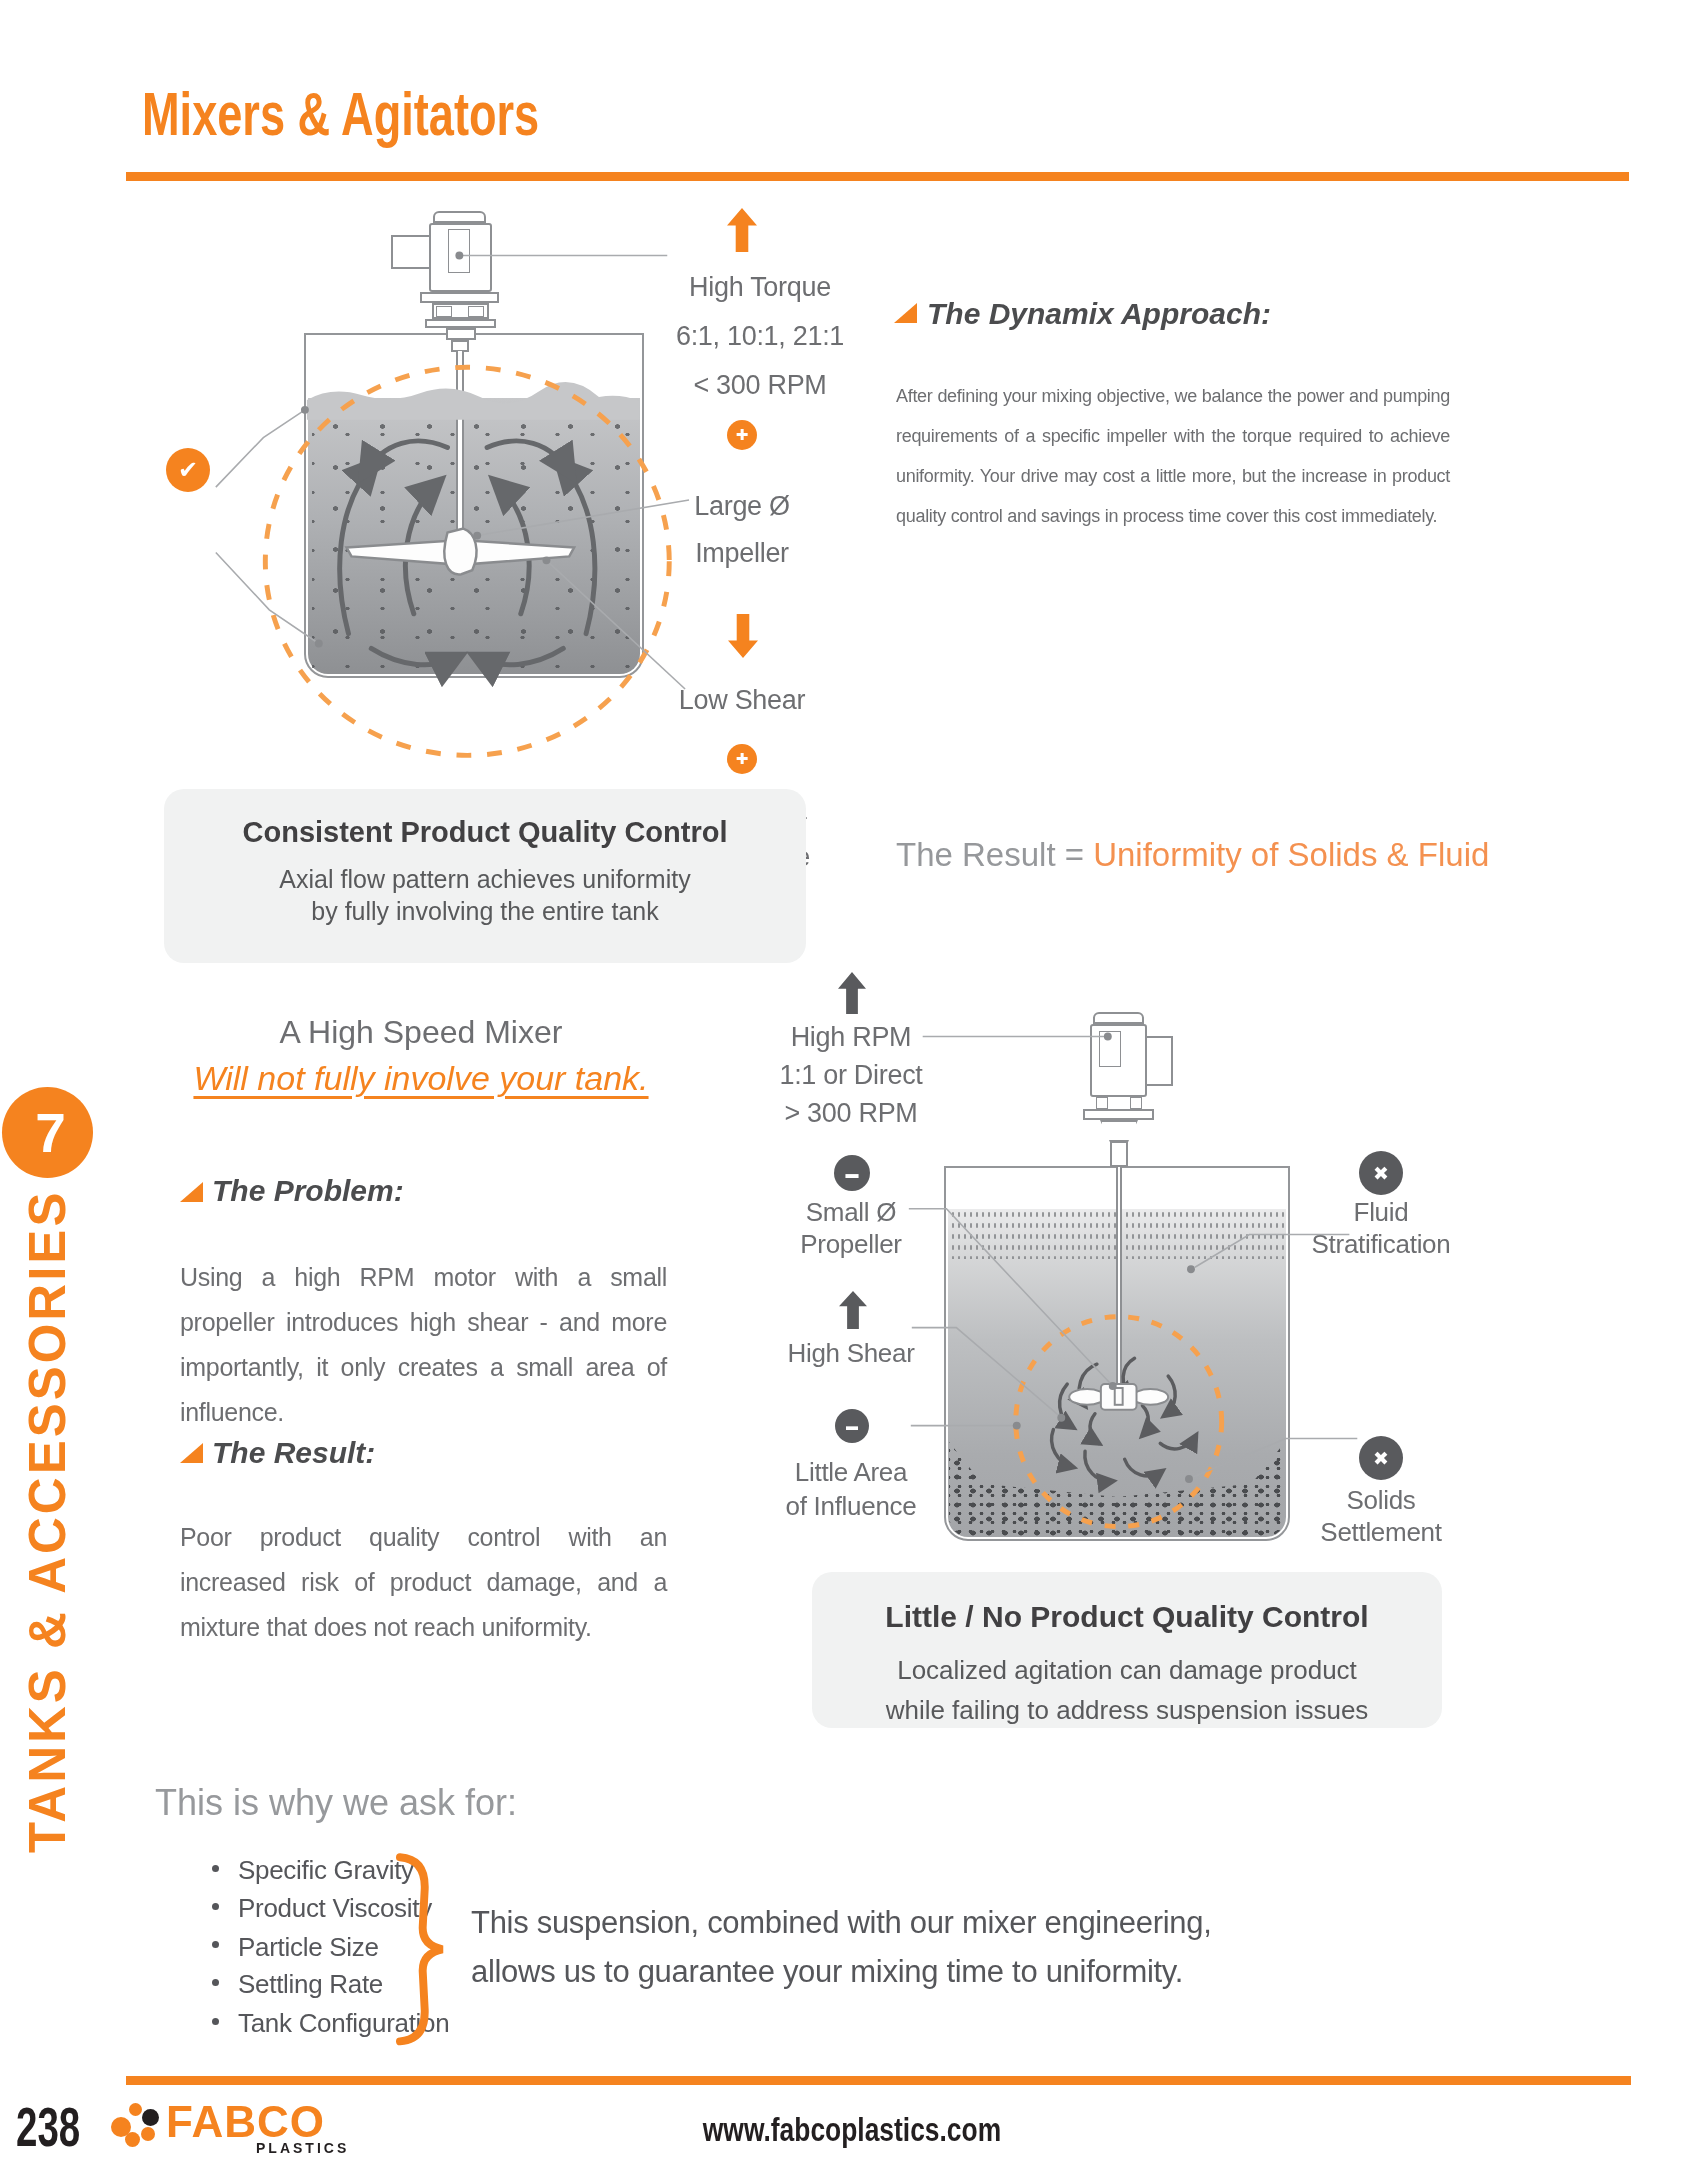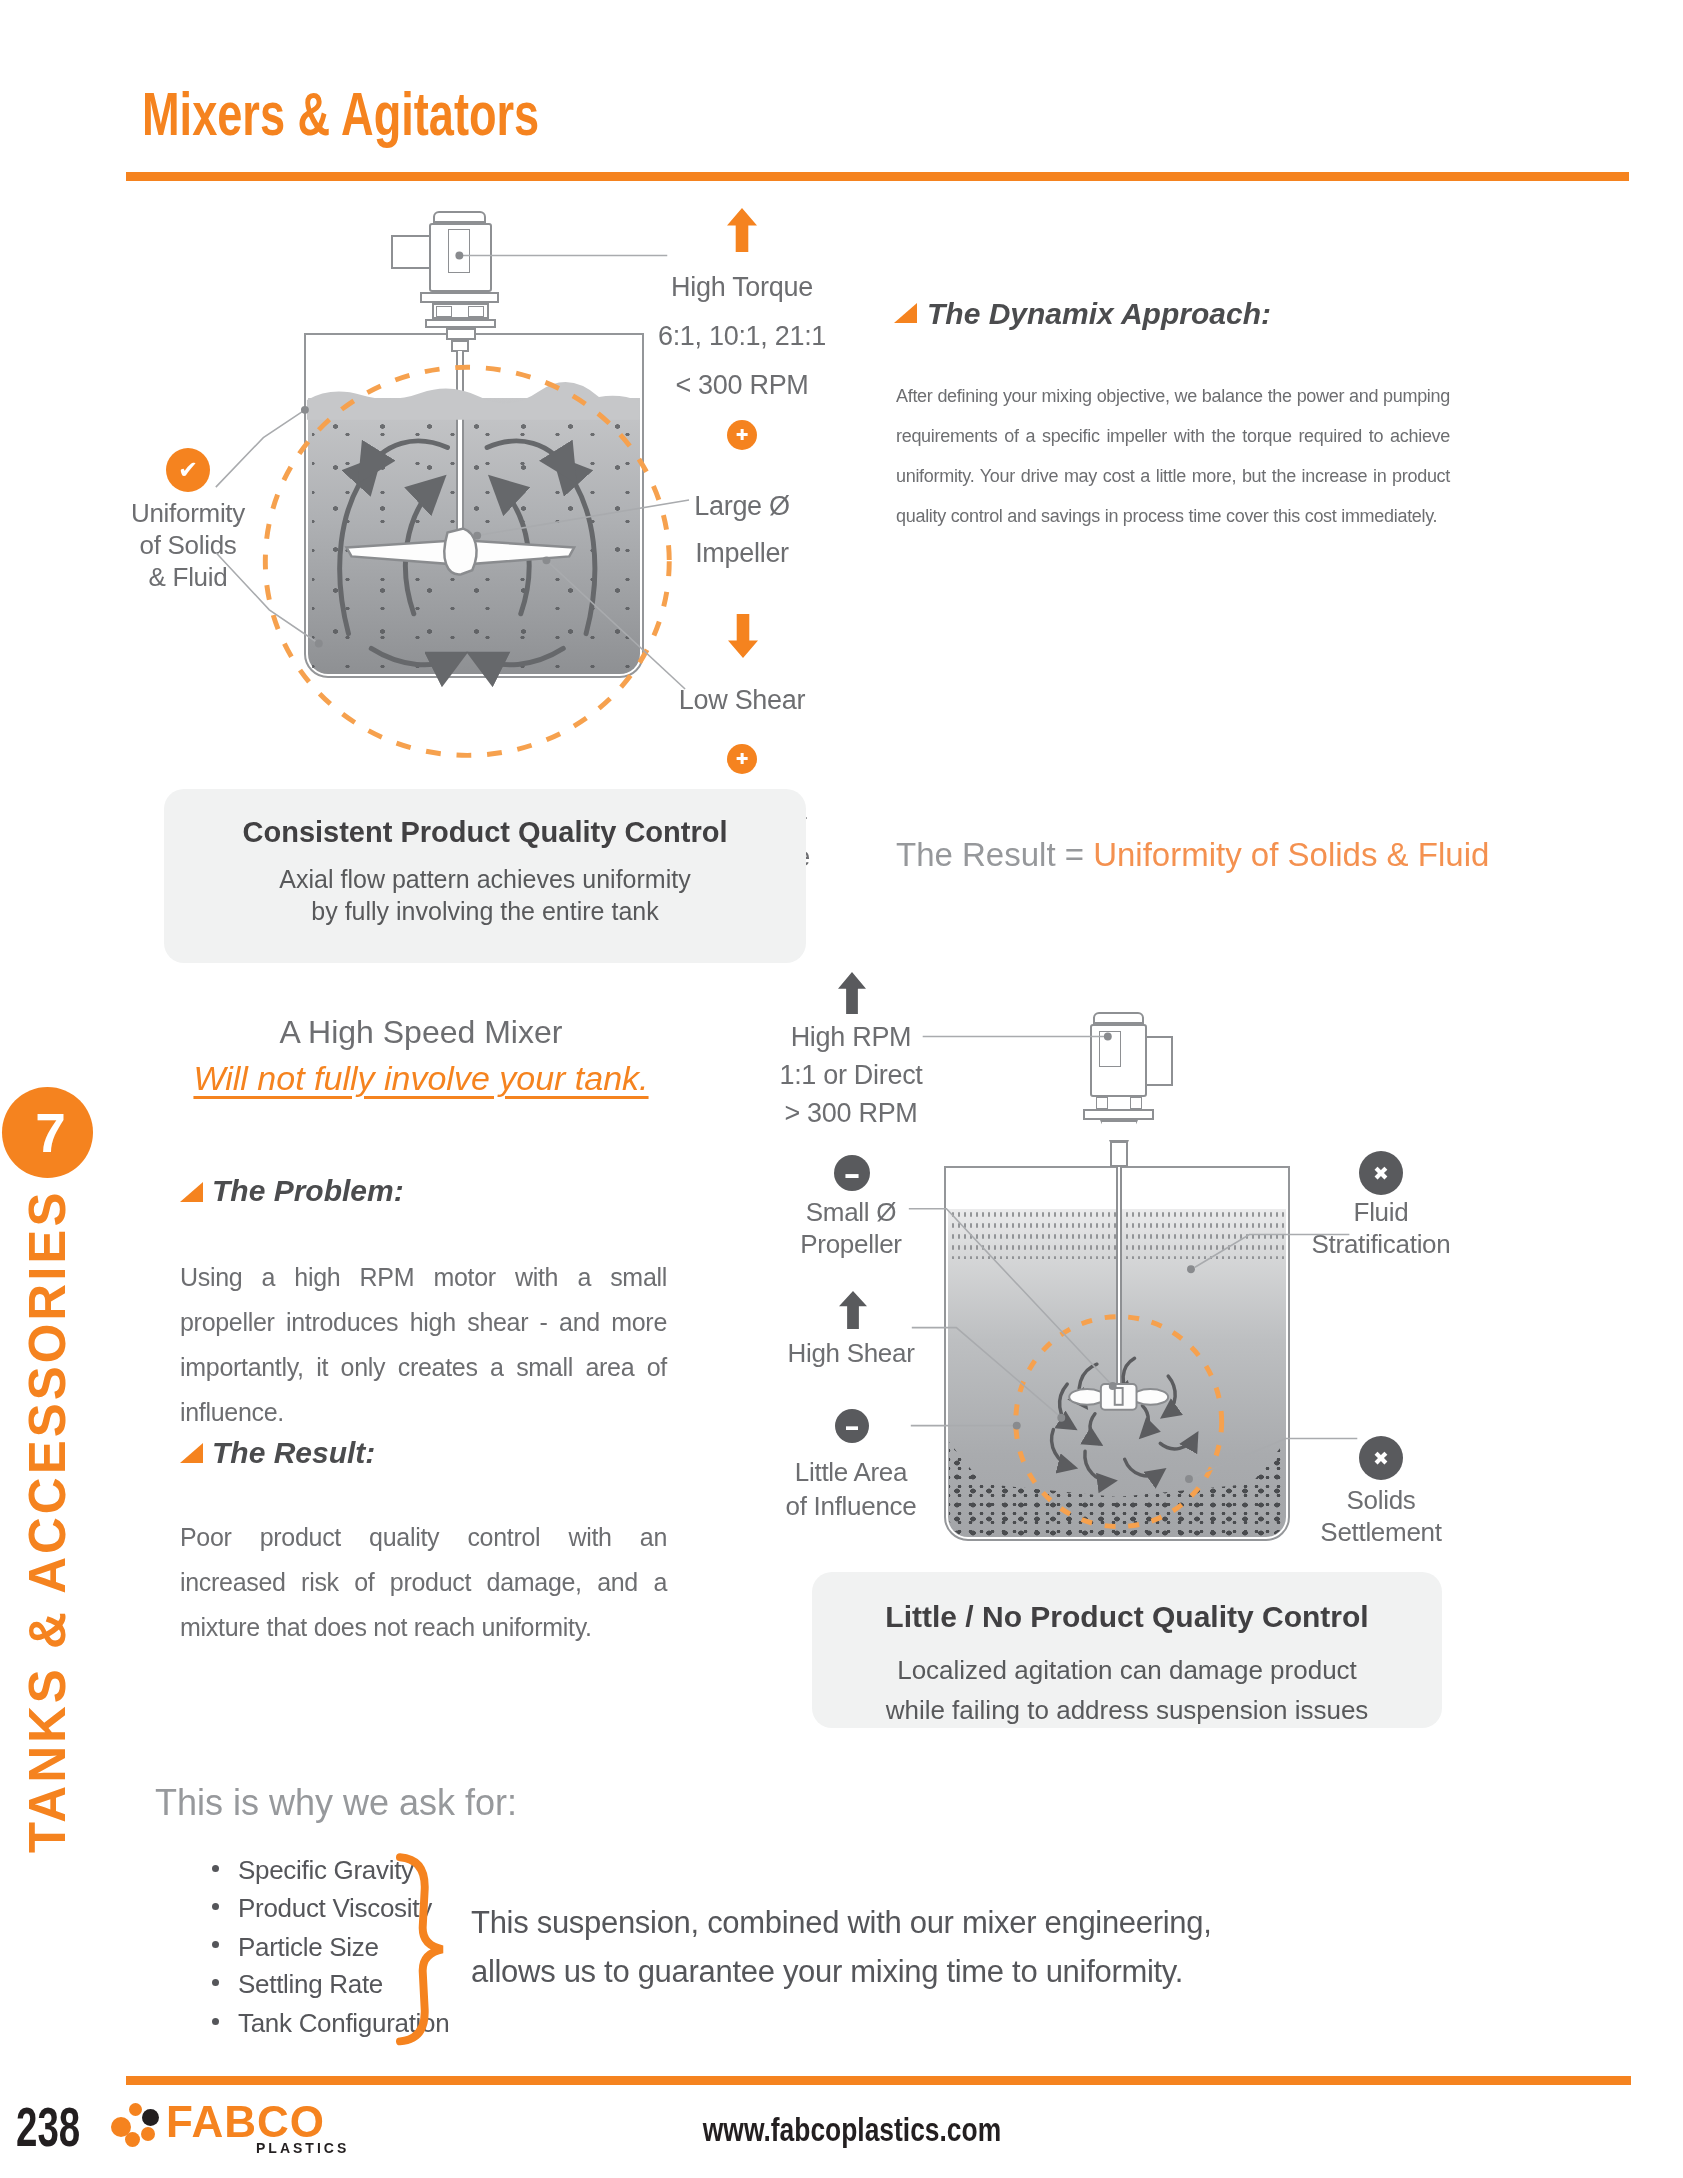--- a/index.html
+++ b/index.html
@@ -81,28 +81,23 @@
     <div class="outl thin" style="left:468px;top:306px;width:16px;height:11px;"></div>
     <div class="outl" style="left:425px;top:319px;width:71px;height:9px;"></div>
     <div class="outl" style="left:446px;top:328px;width:30px;height:12px;"></div>
     <div class="outl" style="left:451px;top:340px;width:18px;height:12px;"></div>
     <div class="shaft" style="left:456px;top:351px;width:8px;height:198px;"></div>
   </div>
 
   <div class="icirc orangebg" style="left:166px;top:448px;width:44px;height:44px;font-size:24px;">
       <span>✔</span>
     </div>
-  <div class="lbl" style="left:94px;top:497px;width:188px;font-size:26px;line-height:32px;">
-    <div>Uniformity</div>
-    <div>of Solids</div>
-    <div>&amp; Fluid</div>
-  </div>
 
   <div class="arrow orangebg" style="left:727px;top:208px;width:30px;height:44px;"></div>
-  <div class="lbl" style="left:634px;top:263px;width:216px;font-size:27px;line-height:49px;">
+  <div class="lbl" style="left:652px;top:263px;width:216px;font-size:27px;line-height:49px;">
     <div>High Torque</div>
     <div>6:1, 10:1, 21:1</div>
     <div>&lt; 300 RPM</div>
   </div>
   <div class="icirc orangebg" style="left:727px;top:420px;width:30px;height:30px;font-size:15px;">
       <span>✚</span>
     </div>
   <div class="lbl" style="left:634px;top:483px;width:216px;font-size:27px;line-height:47px;">
     <div>Large Ø</div>
     <div>Impeller</div>

